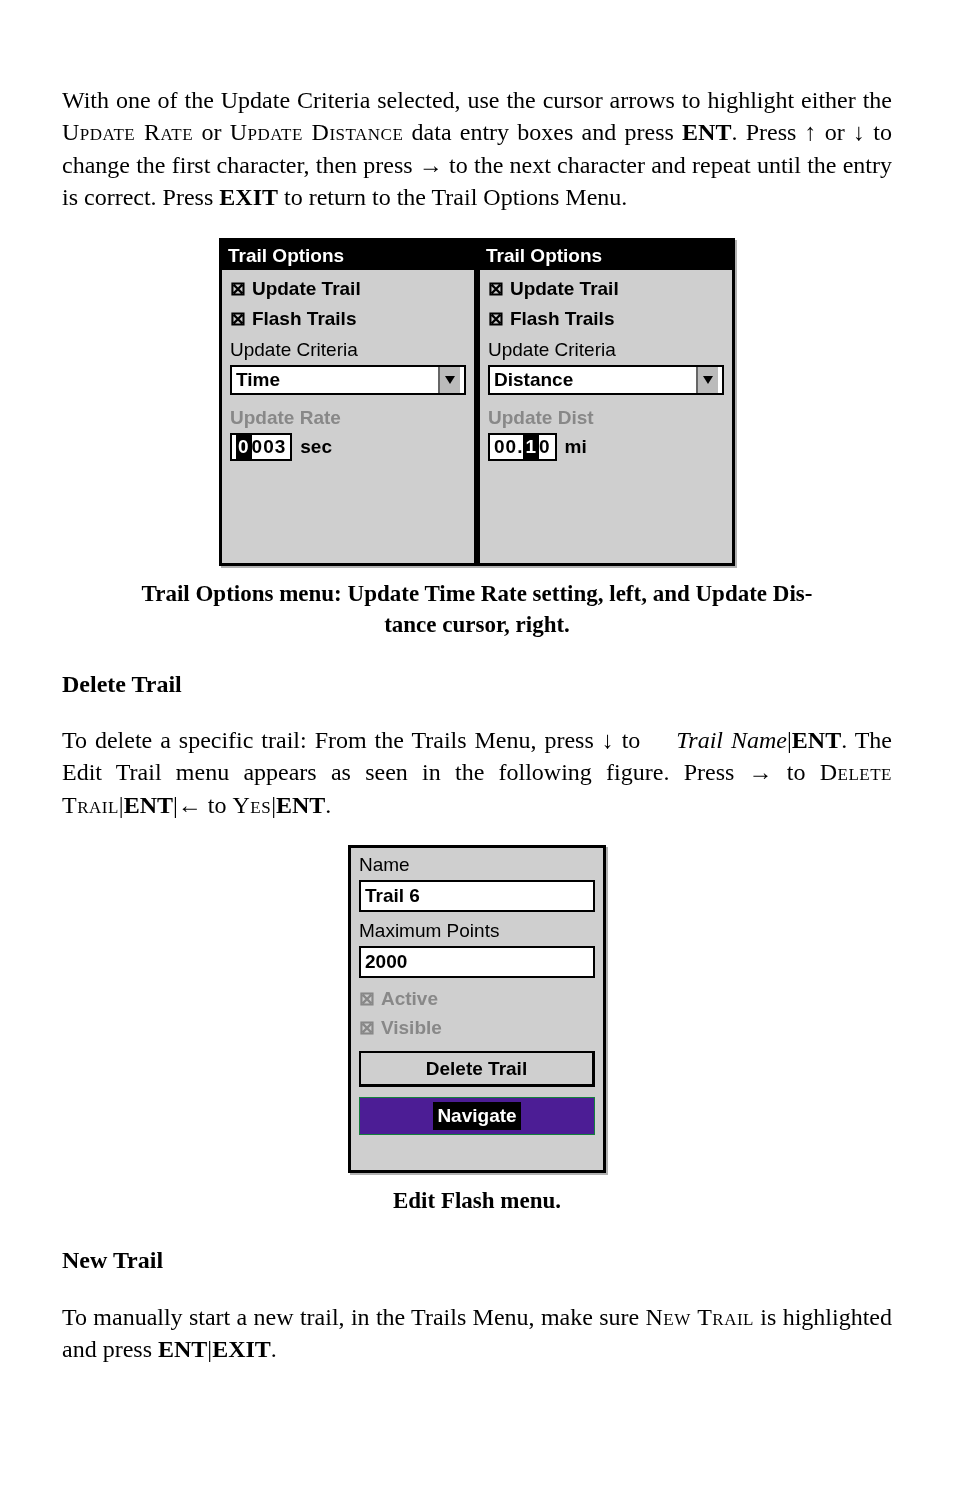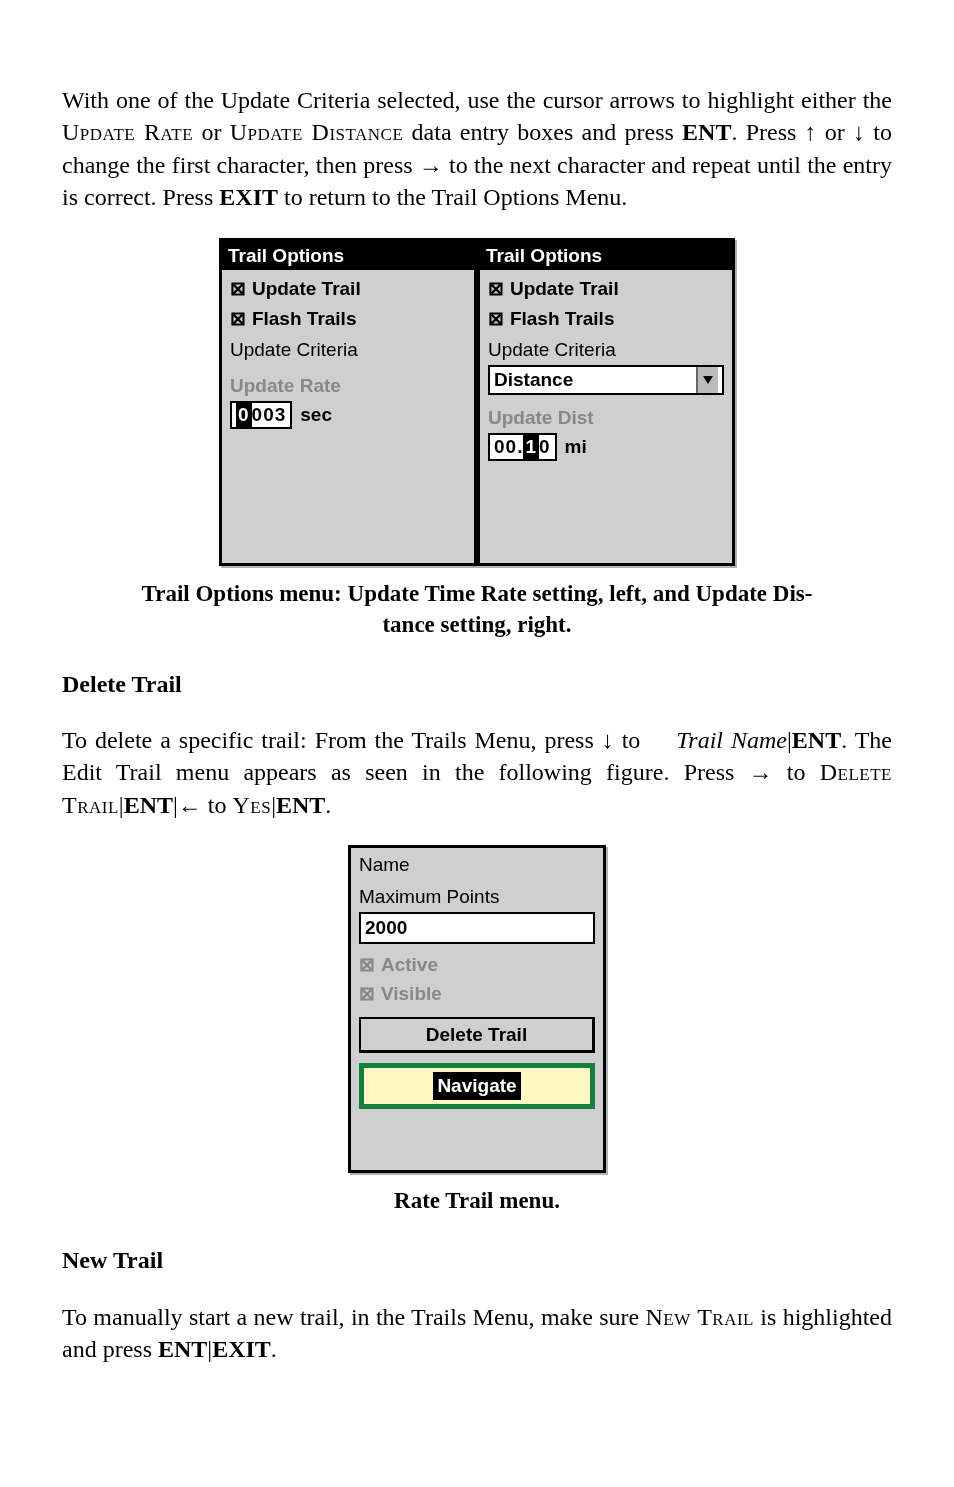--- a/index.html
+++ b/index.html
@@ -165,22 +165,22 @@
     border: 2px solid #000;
     border-right-width:3px;
     border-bottom-width:3px;
     background: #cfcfcf;
     font-weight: bold;
     text-align: center;
     padding: 3px 0;
     margin-top: 8px;
   }
   .btn-nav {
-    border: 5px solid #15803d;
-    background: #fef9c3;
+    border: 1px solid #15803d;
+    background: #4c1d95;
     padding: 4px;
     margin-top: 8px;
     text-align:center;
   }
   .btn-nav-inner {
     display: inline-block;
     background: #000;
     color: #fff;
     font-weight: bold;
     padding: 1px 4px;
@@ -217,20 +217,28 @@
       <div class="ui-body">
         <div class="ck-line">
           <span>⊠</span>
           <span>Update Trail</span>
         </div>
         <div class="ck-line">
           <span>⊠</span>
           <span>Flash Trails</span>
         </div>
         <div class="uc-label">Update Criteria</div>
+        <div class="select-box">
+          <span class="sel-flex">Time</span>
+          <span class="select-arrow">
+            <svg viewBox="0 0 10 8">
+                <polygon points="0,0 10,0 5,8" fill="#000"></polygon>
+              </svg>
+          </span>
+        </div>
         <div class="update-rate-label">Update Rate</div>
         <div class="rate-row">
           <div class="rate-input">
             <span class="inv">0</span>
               <span>003</span>
           </div>
           <span class="unit">sec</span>
         </div>
       </div>
     </div>
@@ -264,31 +272,34 @@
           </div>
           <span class="unit">mi</span>
         </div>
       </div>
     </div>
 
   </div>
 
   <div class="caption">
     <span>Trail Options menu: Update Time Rate setting, left, and Update Dis-</span><br>
-    <span>tance setting, right.</span>
+    <span>tance cursor, right.</span>
   </div>
 
   <div class="section-h">Delete Trail</div>
   <p class="justified">
     <span>To delete a specific trail: From the Trails Menu, press ↓ to </span><span class="italic">Trail Name</span><span>|</span><span class="bold">ENT</span><span>. The Edit Trail menu appears as seen in the following figure. Press → to </span><span class="smallcaps">Delete Trail</span><span>|</span><span class="bold">ENT</span><span>|</span><span>← to </span><span class="smallcaps">Yes</span><span>|</span><span class="bold">ENT</span><span>.</span>
   </p>
 
   <div class="figs-row2">
     <div class="ui-window2">
       <div class="uc-label" style="margin-top:0">Name</div>
+      <div class="input-field">
+        <span>Trail 6</span>
+      </div>
       <div class="uc-label">Maximum Points</div>
       <div class="input-field">
         <span>2000</span>
       </div>
       <div class="ck-line" style="color:#888;margin-top:6px">
         <span>⊠</span>
         <span>Active</span>
       </div>
       <div class="ck-line" style="color:#888">
         <span>⊠</span>
@@ -297,20 +308,20 @@
       <div class="btn-del">
         <span>Delete Trail</span>
       </div>
       <div class="btn-nav">
         <span class="btn-nav-inner">Navigate</span>
       </div>
       <div class="spacer"></div>
     </div>
   </div>
 
-  <div class="caption">Rate Trail menu.</div>
+  <div class="caption">Edit Flash menu.</div>
 
   <div class="section-h">New Trail</div>
   <p class="justified">
     <span>To manually start a new trail, in the Trails Menu, make sure </span><span class="smallcaps">New Trail</span><span> is highlighted and press </span><span class="bold">ENT</span><span>|</span><span class="bold">EXIT</span><span>.</span>
   </p>
 
 </div>
 
 </body></html>

